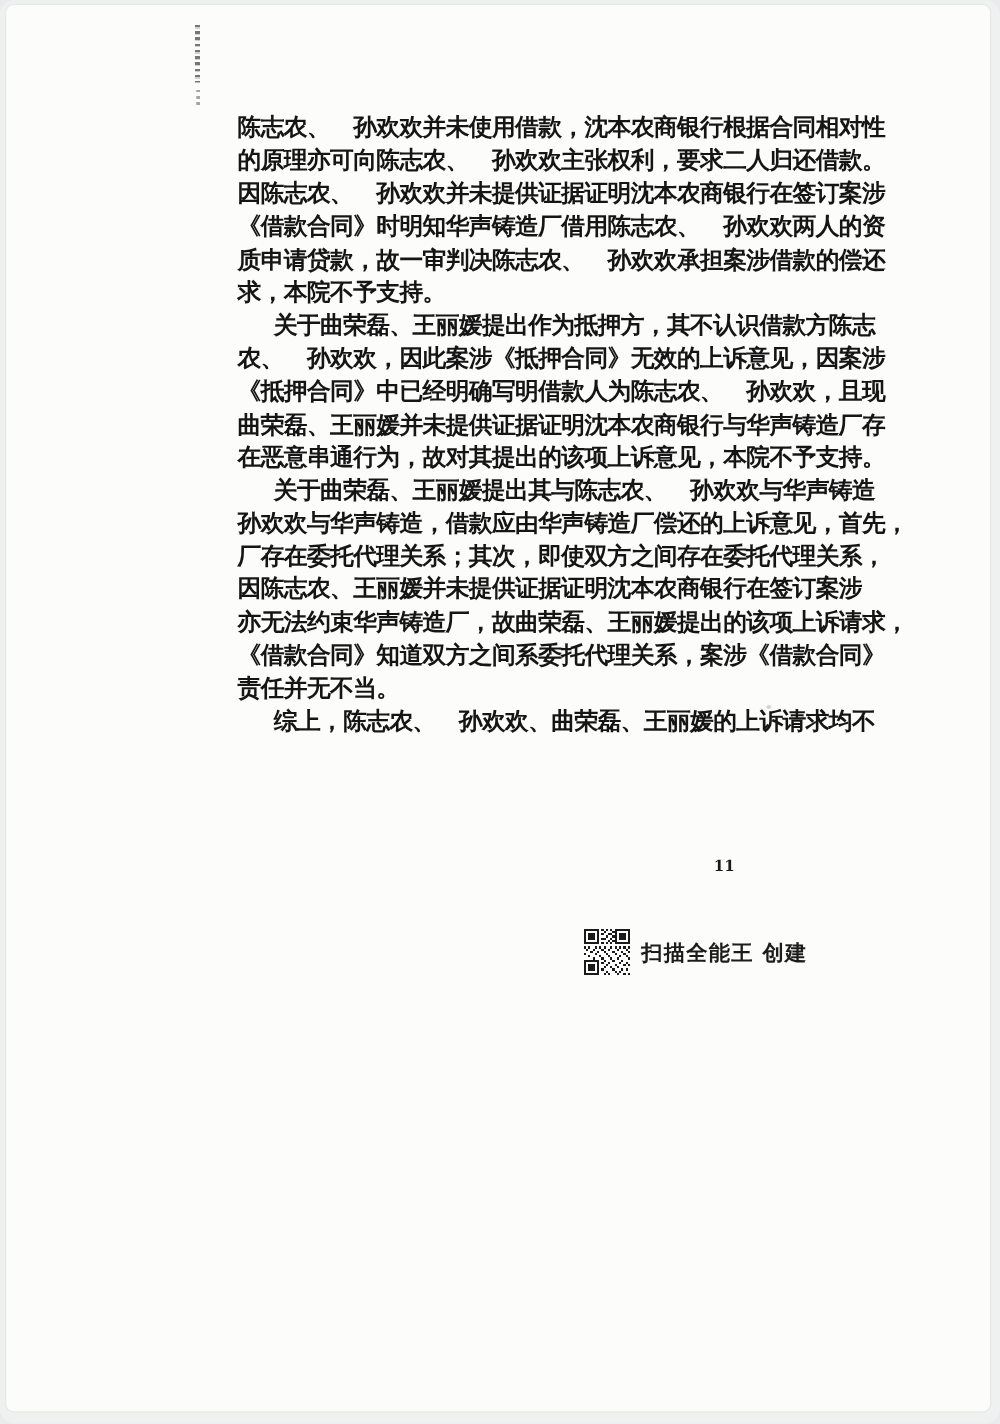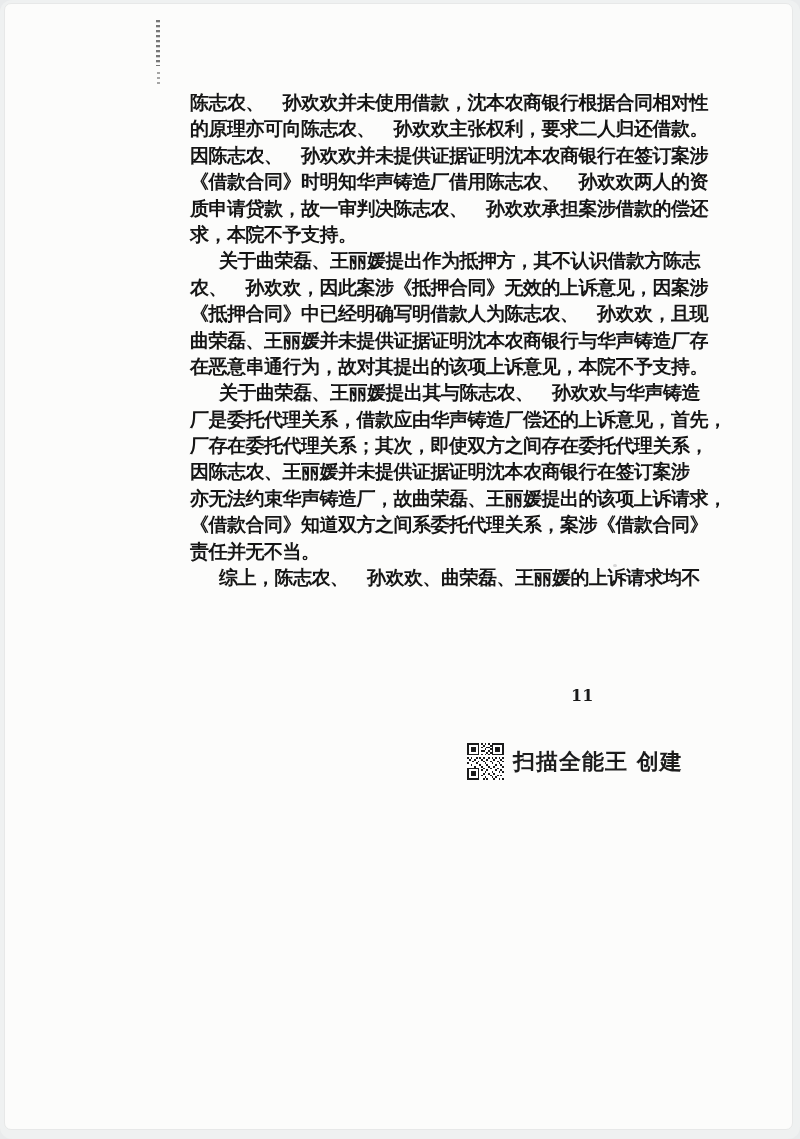--- a/index.html
+++ b/index.html
@@ -34,30 +34,30 @@
   }
   .line{
     height:26.4px;line-height:26.4px;white-space:nowrap;
     text-align:justify;text-align-last:justify;
   }
   .line.indent{padding-left:29px;}
   .line.end{text-align-last:left;}
 
   .pagenum{
     position:absolute;left:566px;top:682px;
-    font-size:16px;font-weight:700;color:#1a1a1a;letter-spacing:0;
+    font-size:12px;font-weight:700;color:#1a1a1a;letter-spacing:0;
     font-family:"DejaVu Serif","Liberation Serif",serif;
   }
 
   .footer-mark{position:absolute;left:462px;top:739px;display:flex;align-items:center;}
   .qr{width:37px;height:37px;display:block;}
   .qr-label{
     margin-left:9px;margin-top:1px;
     font-family:"DejaVu Sans","Liberation Sans",sans-serif;
-    font-size:22px;font-weight:700;color:#1c1c1c;letter-spacing:1px;white-space:nowrap;text-align:right;
+    font-size:17px;font-weight:700;color:#1c1c1c;letter-spacing:1px;white-space:nowrap;text-align:right;
   }
 </style>
 </head>
 <body>
 
 <div class="frame">
   <div class="page">
 
     <div class="v-artifact"></div>
     <div class="v-artifact2"></div>
@@ -73,21 +73,21 @@
       <div class="line">质申请贷款，故一审判决陈志农、　孙欢欢承担案涉借款的偿还</div>
       <div class="line end">求，本院不予支持。</div>
 
       <div class="line indent">关于曲荣磊、王丽媛提出作为抵押方，其不认识借款方陈志</div>
       <div class="line">农、　孙欢欢，因此案涉《抵押合同》无效的上诉意见，因案涉</div>
       <div class="line">《抵押合同》中已经明确写明借款人为陈志农、　孙欢欢，且现</div>
       <div class="line">曲荣磊、王丽媛并未提供证据证明沈本农商银行与华声铸造厂存</div>
       <div class="line">在恶意串通行为，故对其提出的该项上诉意见，本院不予支持。</div>
 
       <div class="line indent">关于曲荣磊、王丽媛提出其与陈志农、　孙欢欢与华声铸造</div>
-      <div class="line">厂是委托代理关系，借款应由华声铸造厂偿还的上诉意见，首先，</div>
+      <div class="line">孙欢欢与华声铸造，借款应由华声铸造厂偿还的上诉意见，首先，</div>
       <div class="line">厂存在委托代理关系；其次，即使双方之间存在委托代理关系，</div>
       <div class="line">因陈志农、王丽媛并未提供证据证明沈本农商银行在签订案涉</div>
       <div class="line">亦无法约束华声铸造厂，故曲荣磊、王丽媛提出的该项上诉请求，</div>
       <div class="line">《借款合同》知道双方之间系委托代理关系，案涉《借款合同》</div>
       <div class="line end">责任并无不当。</div>
 
       <div class="line indent end">综上，陈志农、　孙欢欢、曲荣磊、王丽媛的上诉请求均不</div>
     </div>
 
     <div class="pagenum">11</div>

